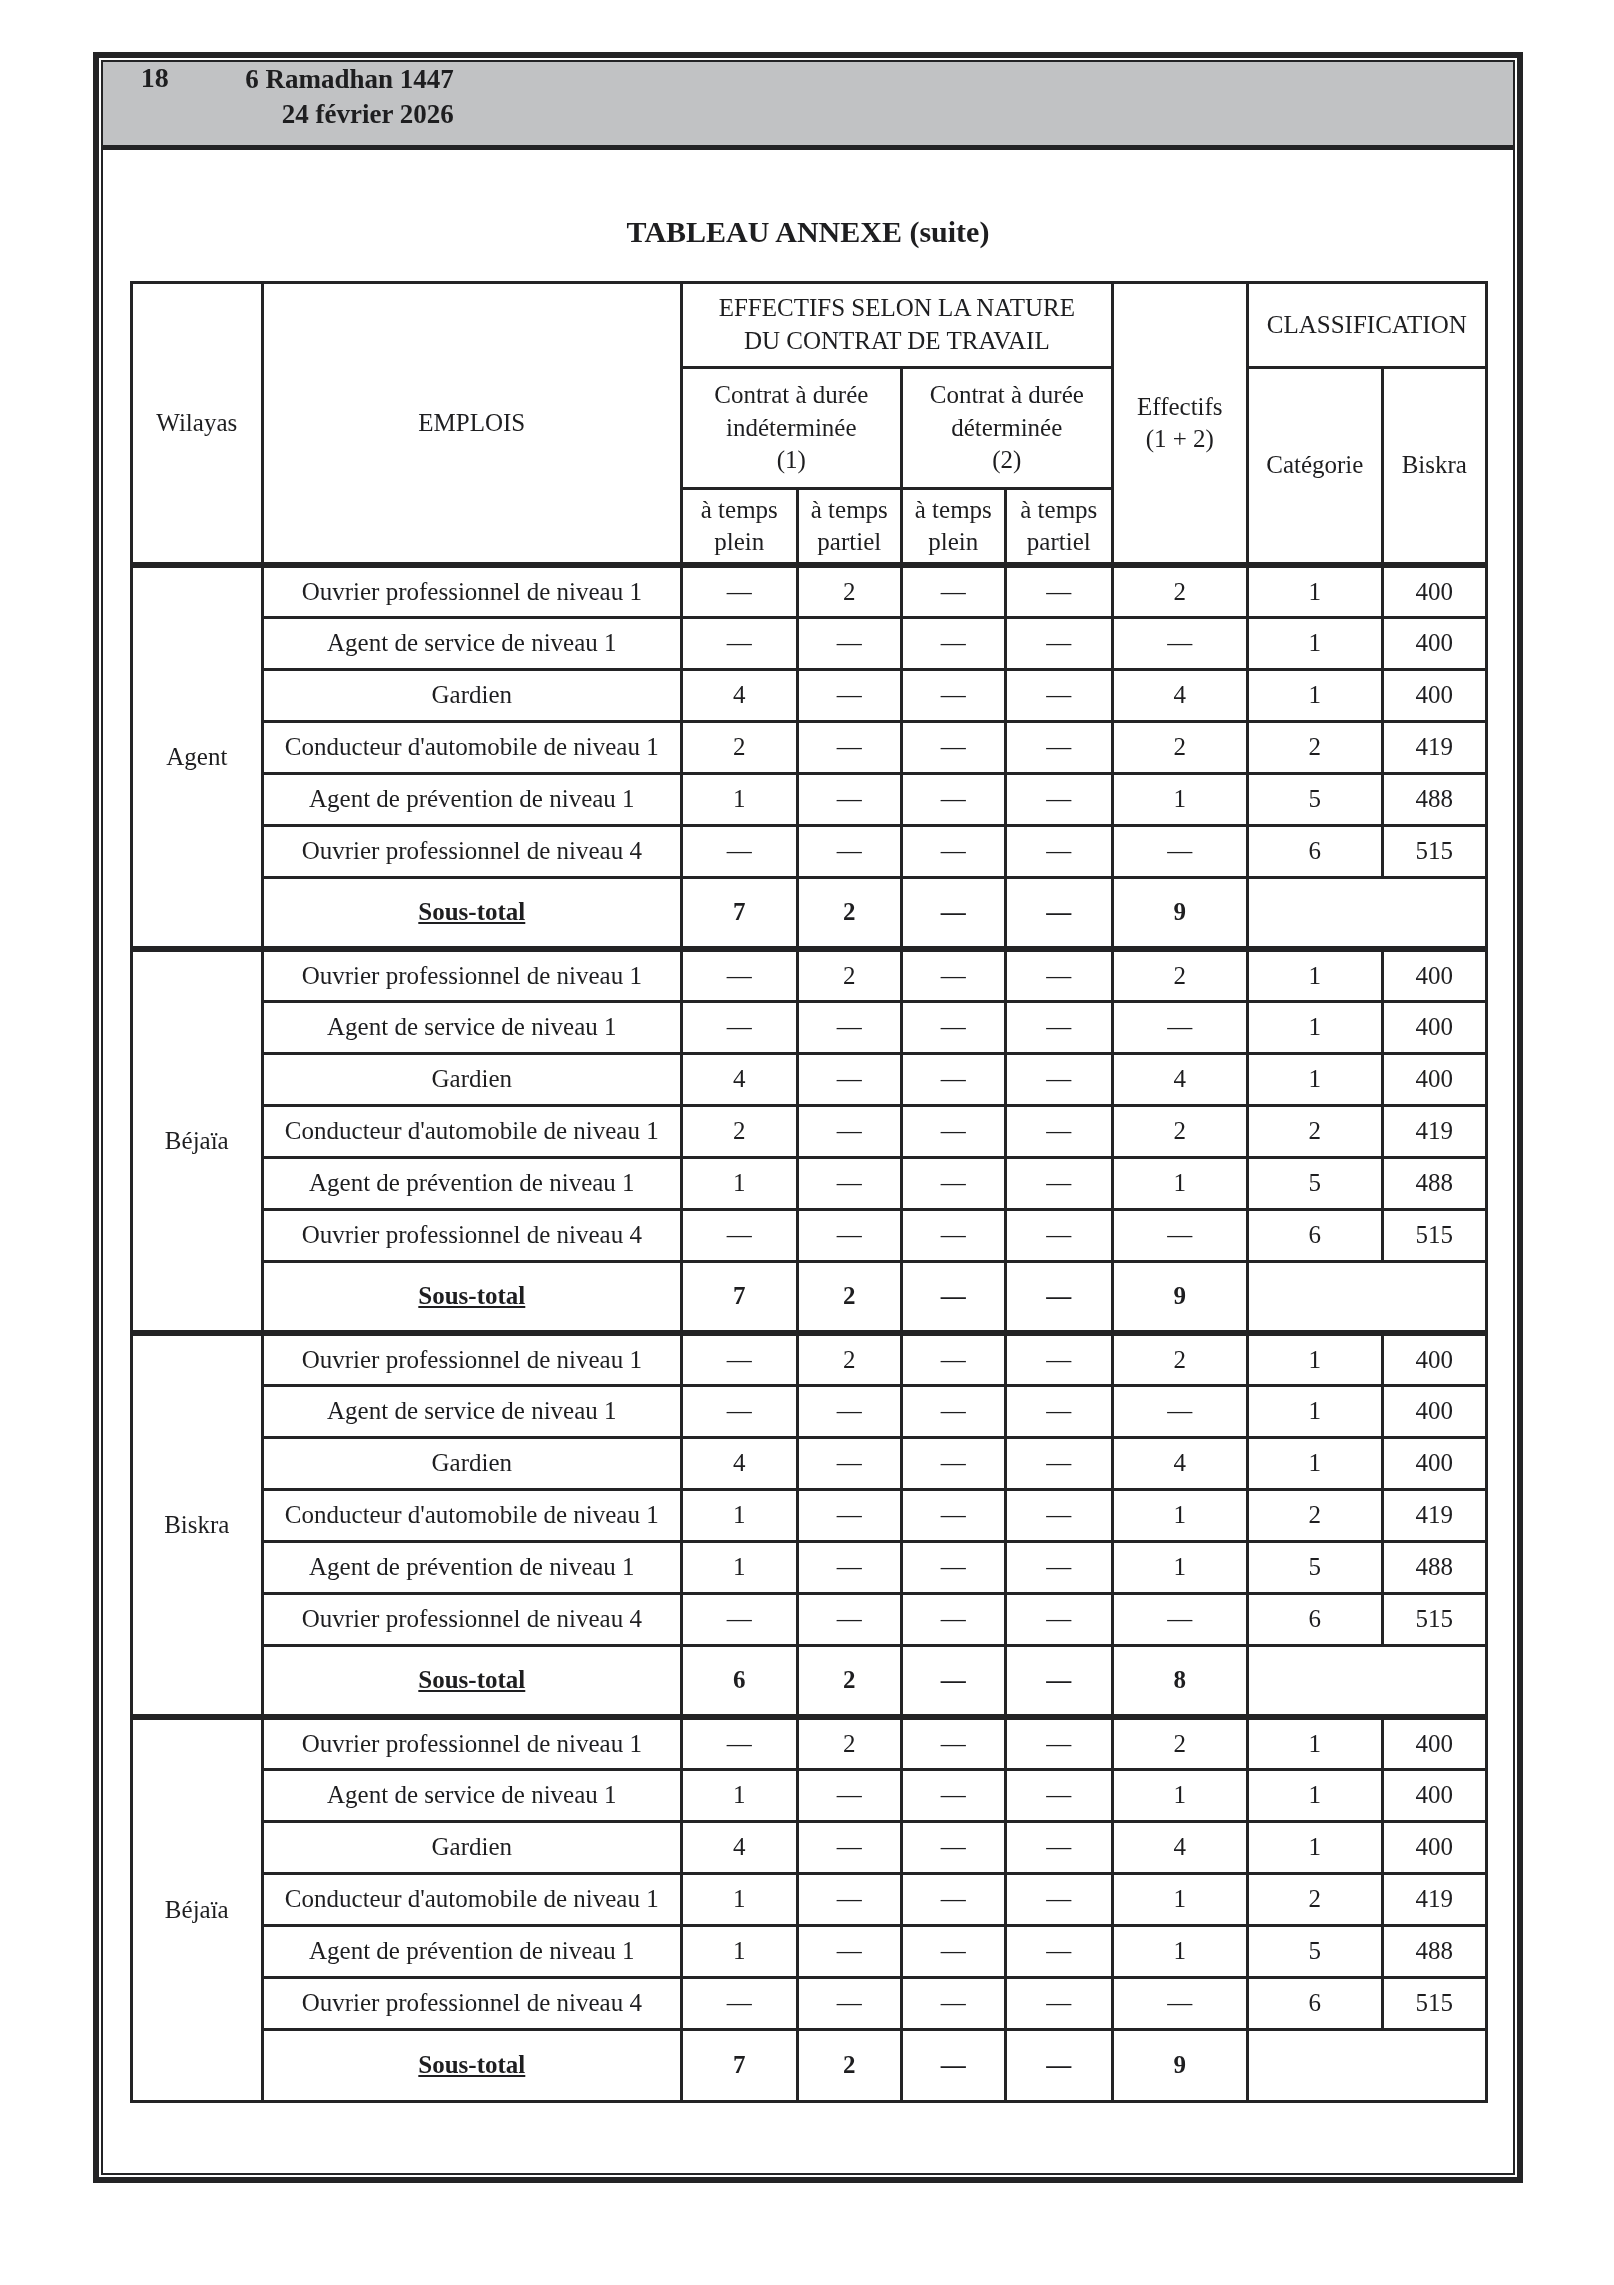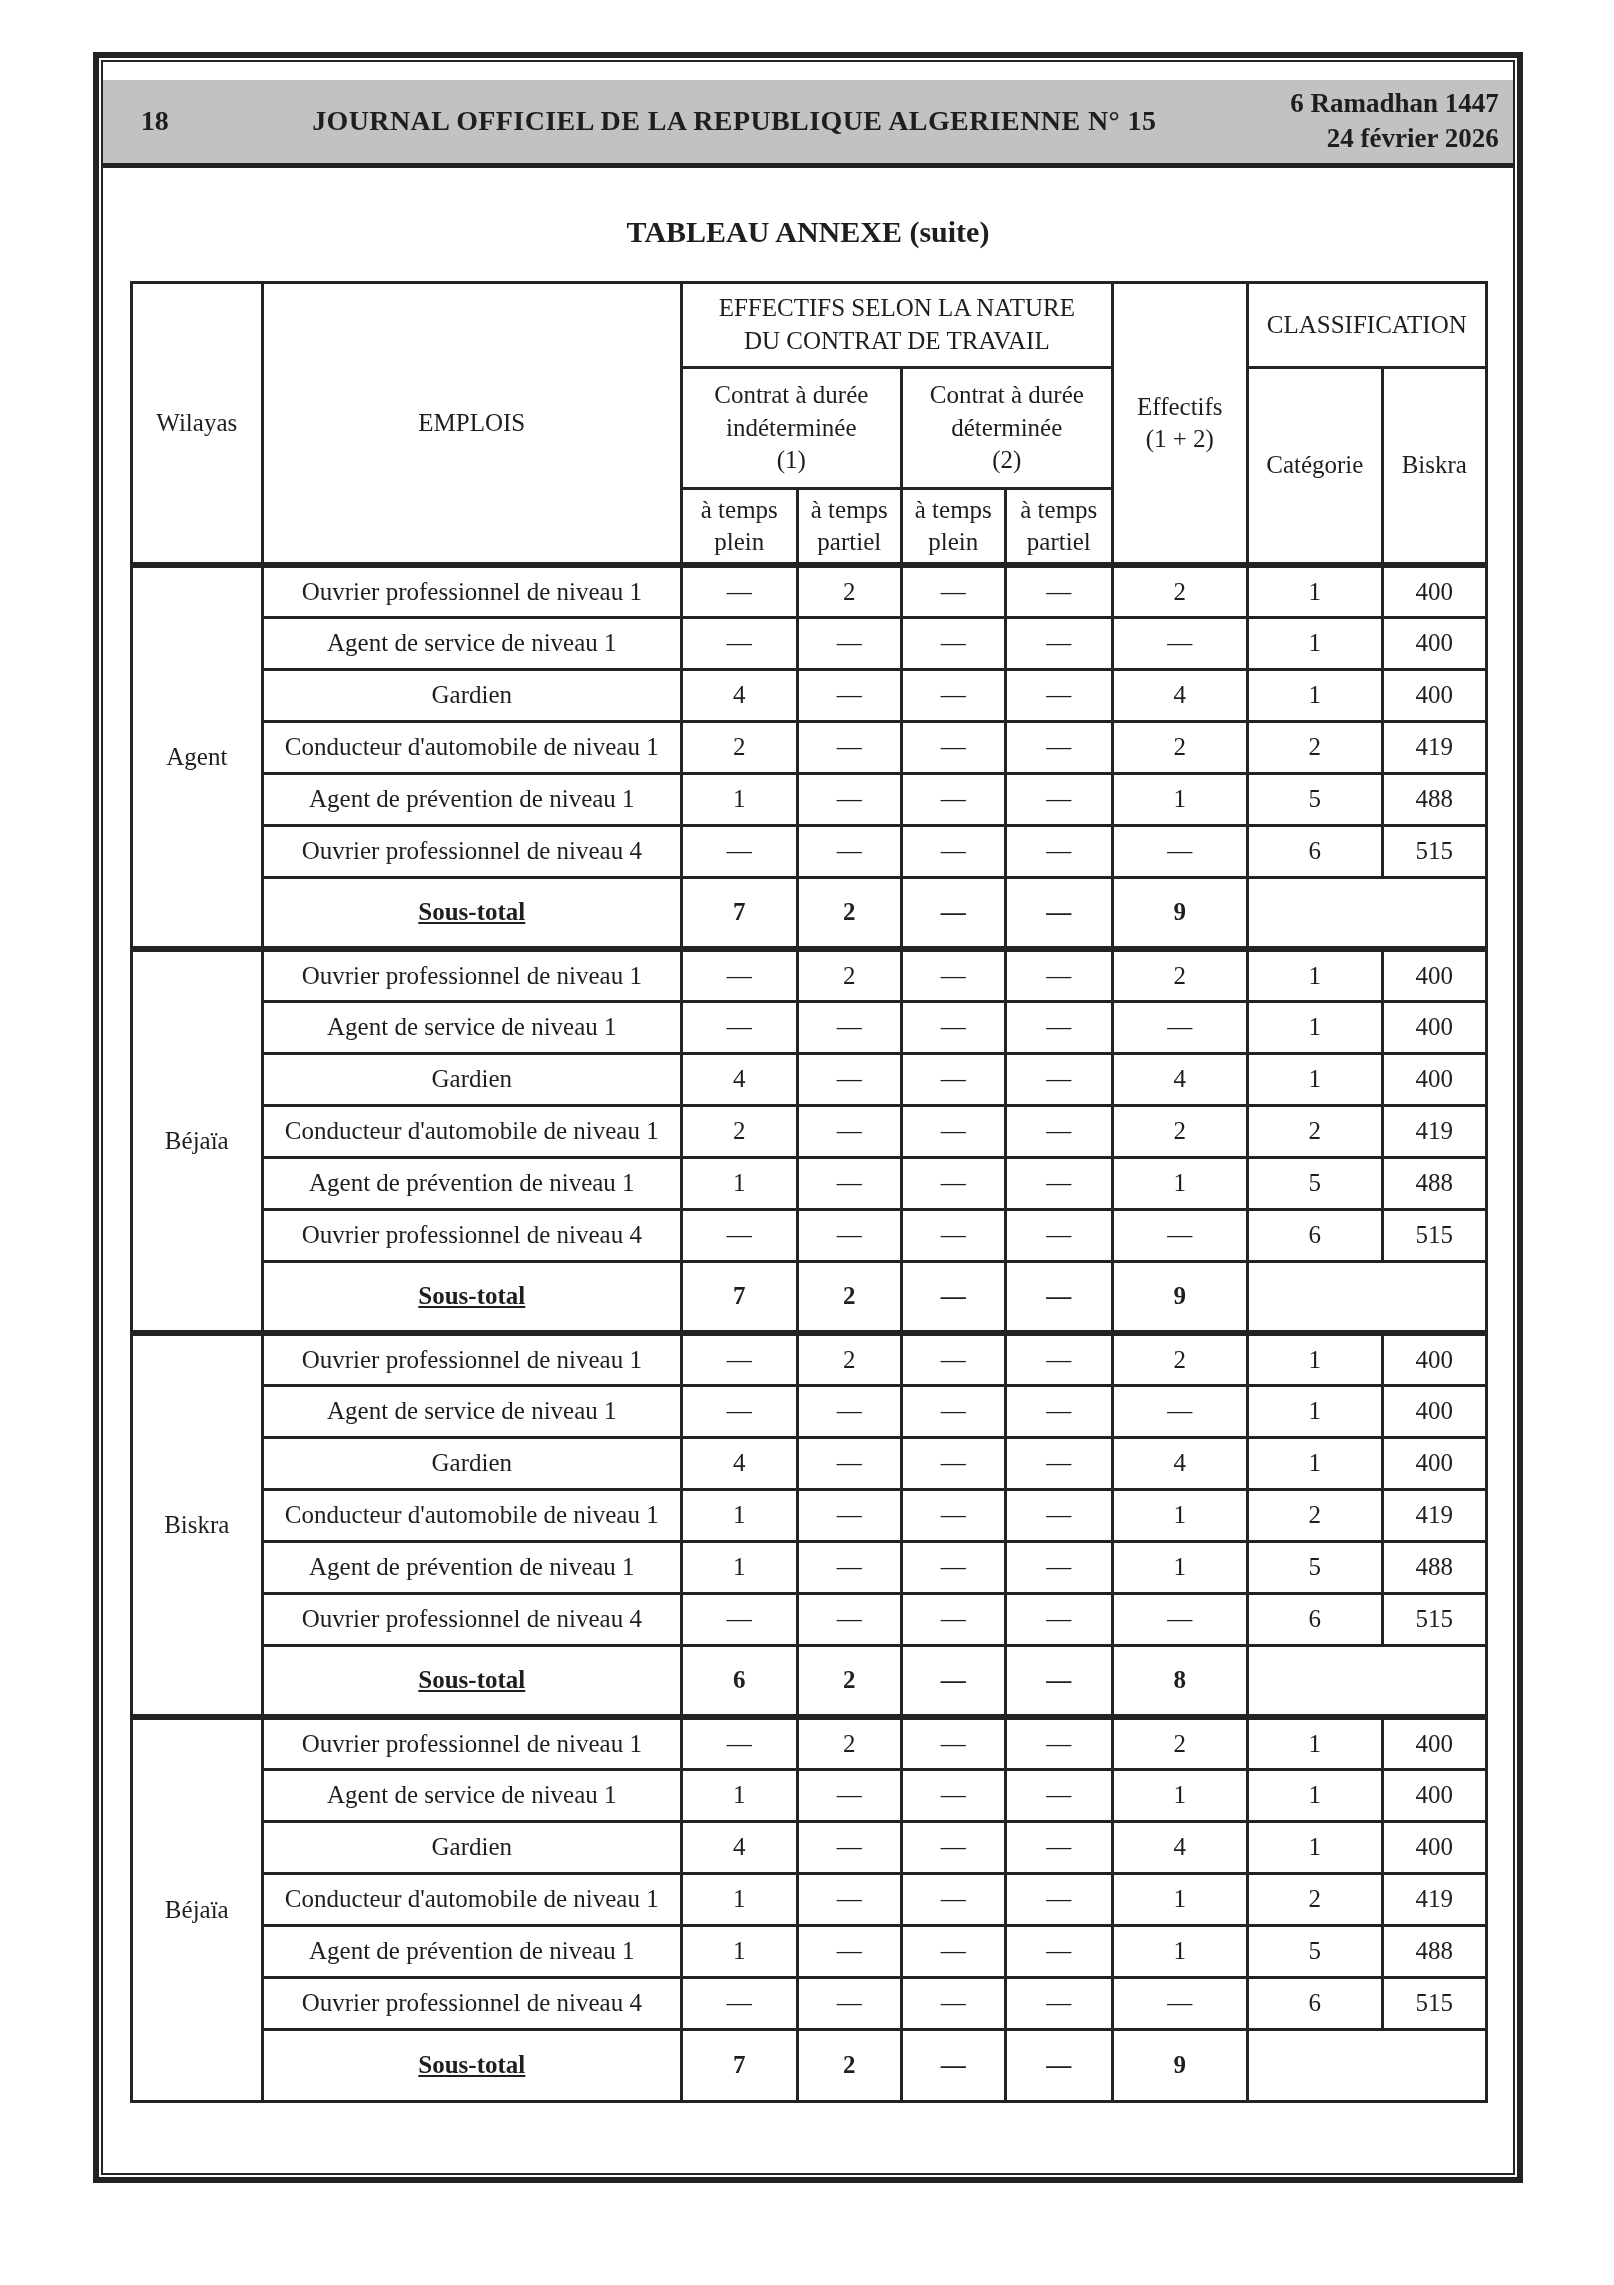--- a/index.html
+++ b/index.html
@@ -25,29 +25,28 @@
     box-sizing: content-box;
   }
   .page-frame-inner {
     position: absolute;
     inset: 1.8px;
     border: 2.7px solid #232325;
   }
   
   .band {
     position: absolute;
-    top: 18px;
+    top: 0;
     left: 0;
     right: 0;
     height: 88px;
     box-sizing: border-box;
     background: #c1c2c4;
     border-bottom: 5.4px solid #232325;
     display: flex;
-    align-items: center;
   }
   .band-num {
     margin-left: 38px;
     width: 71px;
     font-size: 28px;
     font-weight: bold;
     flex: none;
   }
   .band-title {
     flex: 1 1 auto;
@@ -114,21 +113,20 @@
   td.classification-none-cell { border: none; background: transparent; }
 </style>
 </head>
 <body>
 
 <div class="page-frame">
   <div class="page-frame-inner">
 
     <div class="band">
       <div class="band-num">18</div>
-      <div class="band-title">JOURNAL OFFICIEL DE LA REPUBLIQUE ALGERIENNE N° 15</div>
       <div class="band-dates">
         <div>6 Ramadhan 1447</div>
         <div>24 février 2026</div>
       </div>
     </div>
 
     <div class="section-title">TABLEAU ANNEXE (suite)</div>
 
     <table class="annex">
       <colgroup>

